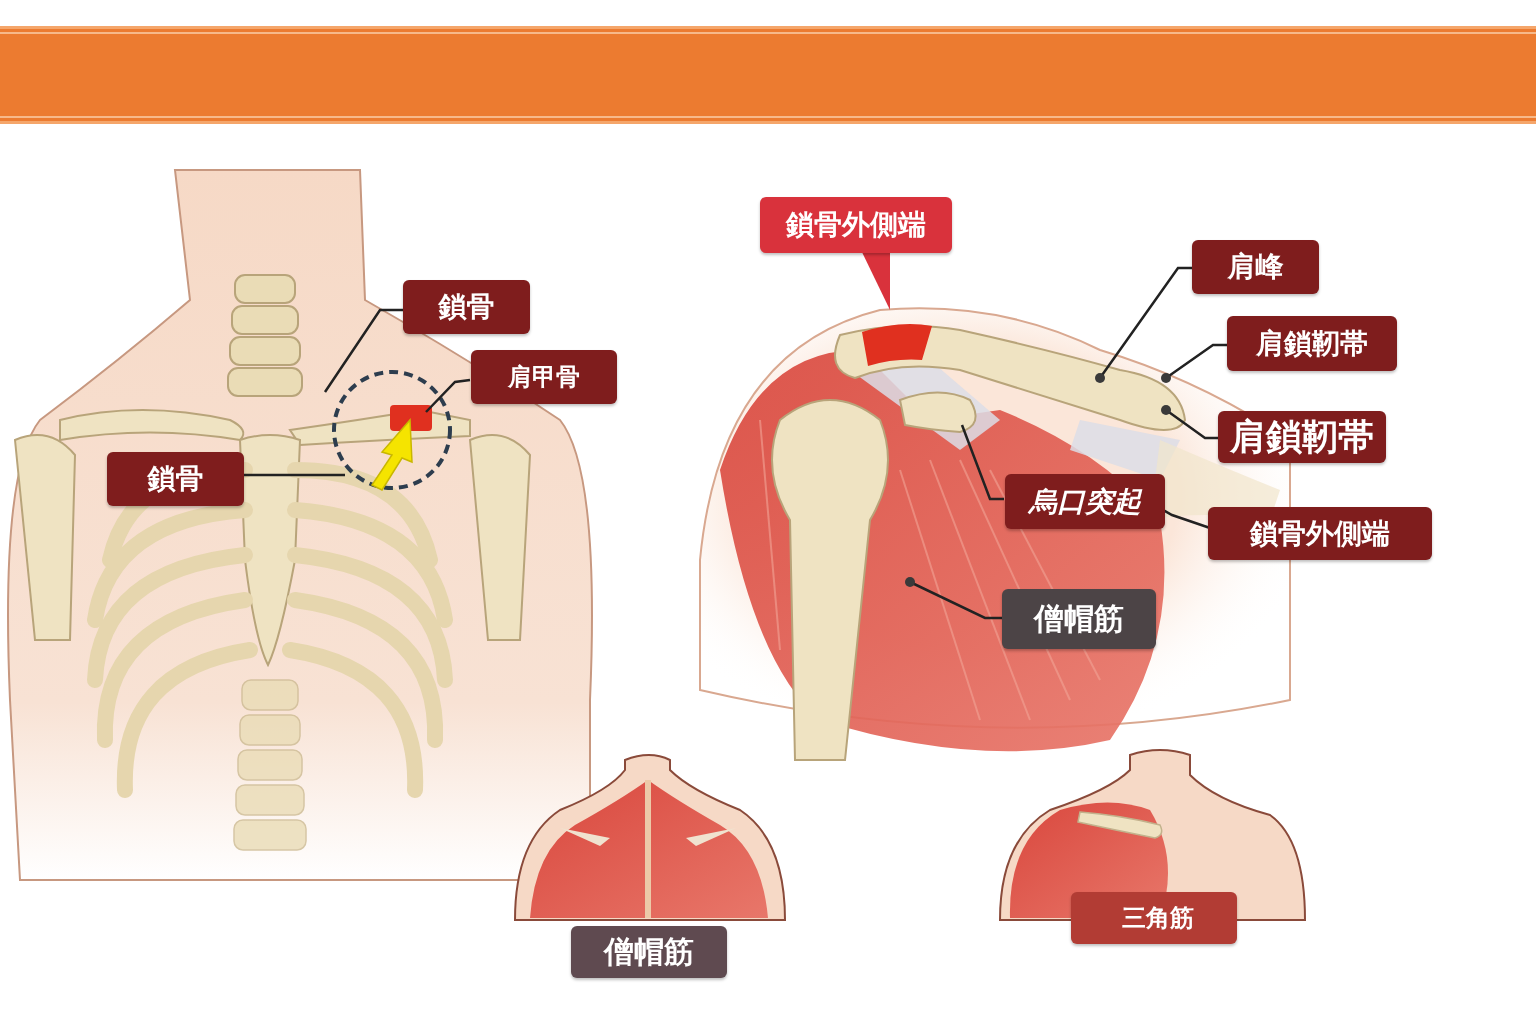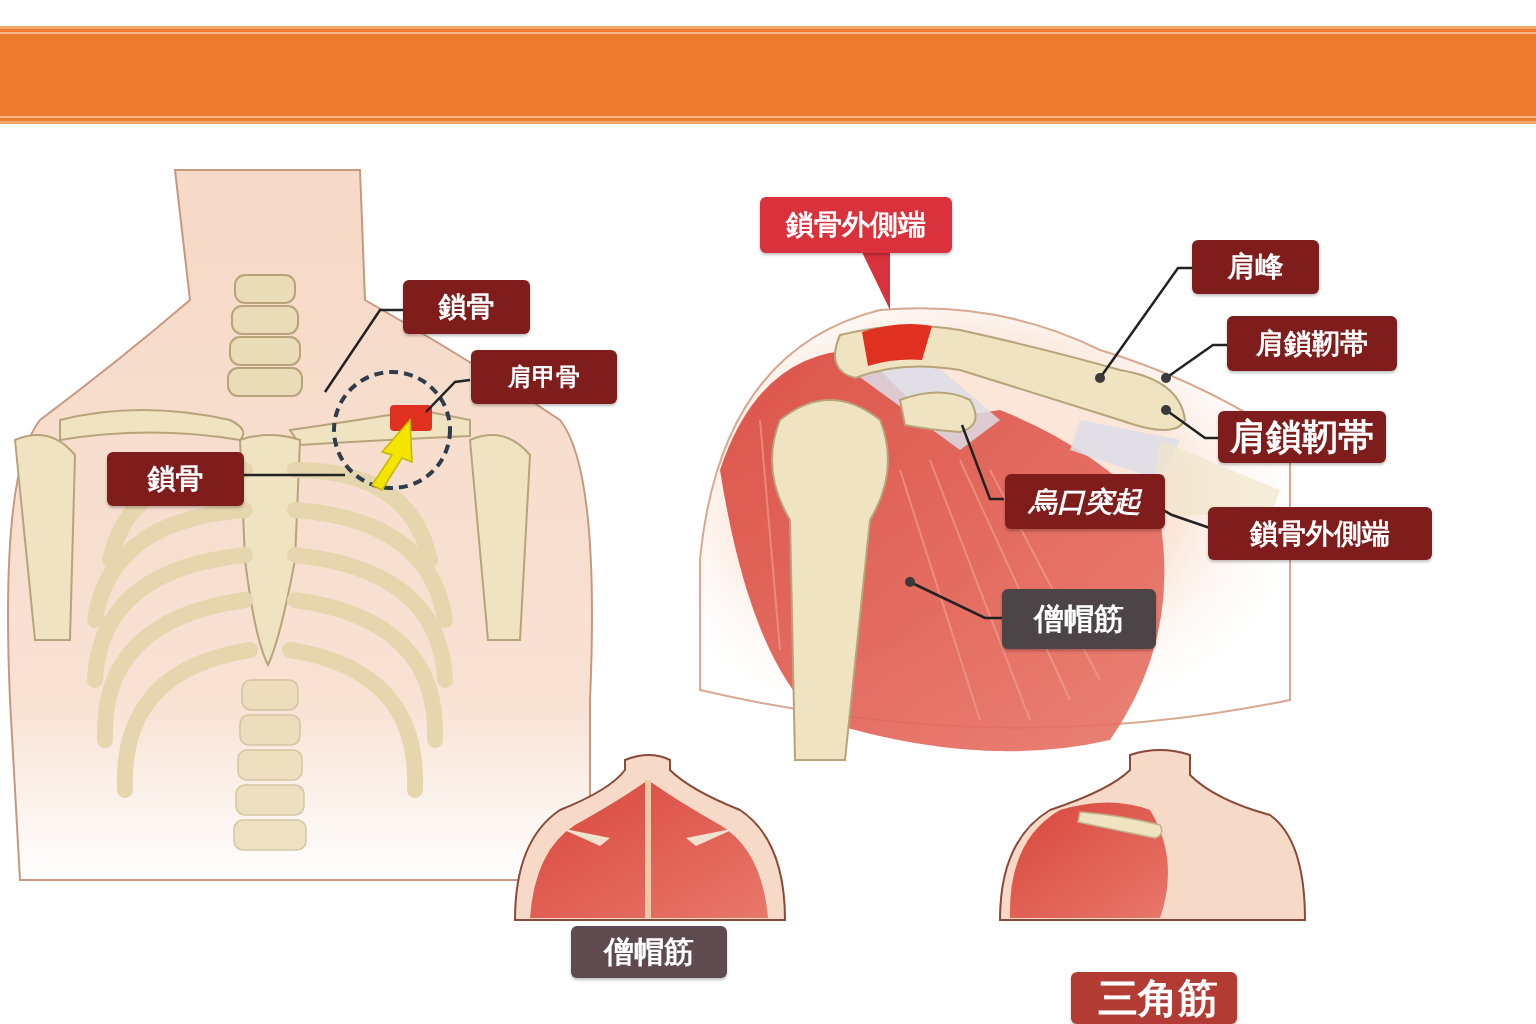--- a/index.html
+++ b/index.html
@@ -175,13 +175,13 @@
 
 <div class="label red" style="left:760px; top:197px; width:192px; height:56px; font-size:28px;">鎖骨外側端</div>
 <div class="label navy" style="left:1192px; top:240px; width:127px; height:54px; font-size:28px;">肩峰</div>
 <div class="label navy" style="left:1227px; top:316px; width:170px; height:55px; font-size:28px;">肩鎖靭帯</div>
 <div class="label navy" style="left:1218px; top:411px; width:168px; height:52px; font-size:36px;">肩鎖靭帯</div>
 <div class="label navy" style="left:1005px; top:474px; width:160px; height:55px; font-size:28px;font-style:italic;">烏口突起</div>
 <div class="label navy" style="left:1208px; top:507px; width:224px; height:53px; font-size:28px;">鎖骨外側端</div>
 <div class="label dark" style="left:1002px; top:589px; width:154px; height:60px; font-size:30px;">僧帽筋</div>
 
 <div class="label mauve" style="left:571px; top:926px; width:156px; height:52px; font-size:30px;">僧帽筋</div>
-<div class="label brick" style="left:1071px; top:972px; width:166px; height:52px; font-size:40px;padding-left:8px;">三角筋</div>
+<div class="label brick" style="left:1071px; top:892px; width:166px; height:52px; font-size:24px;padding-left:8px;">三角筋</div>
 
 </body></html>

